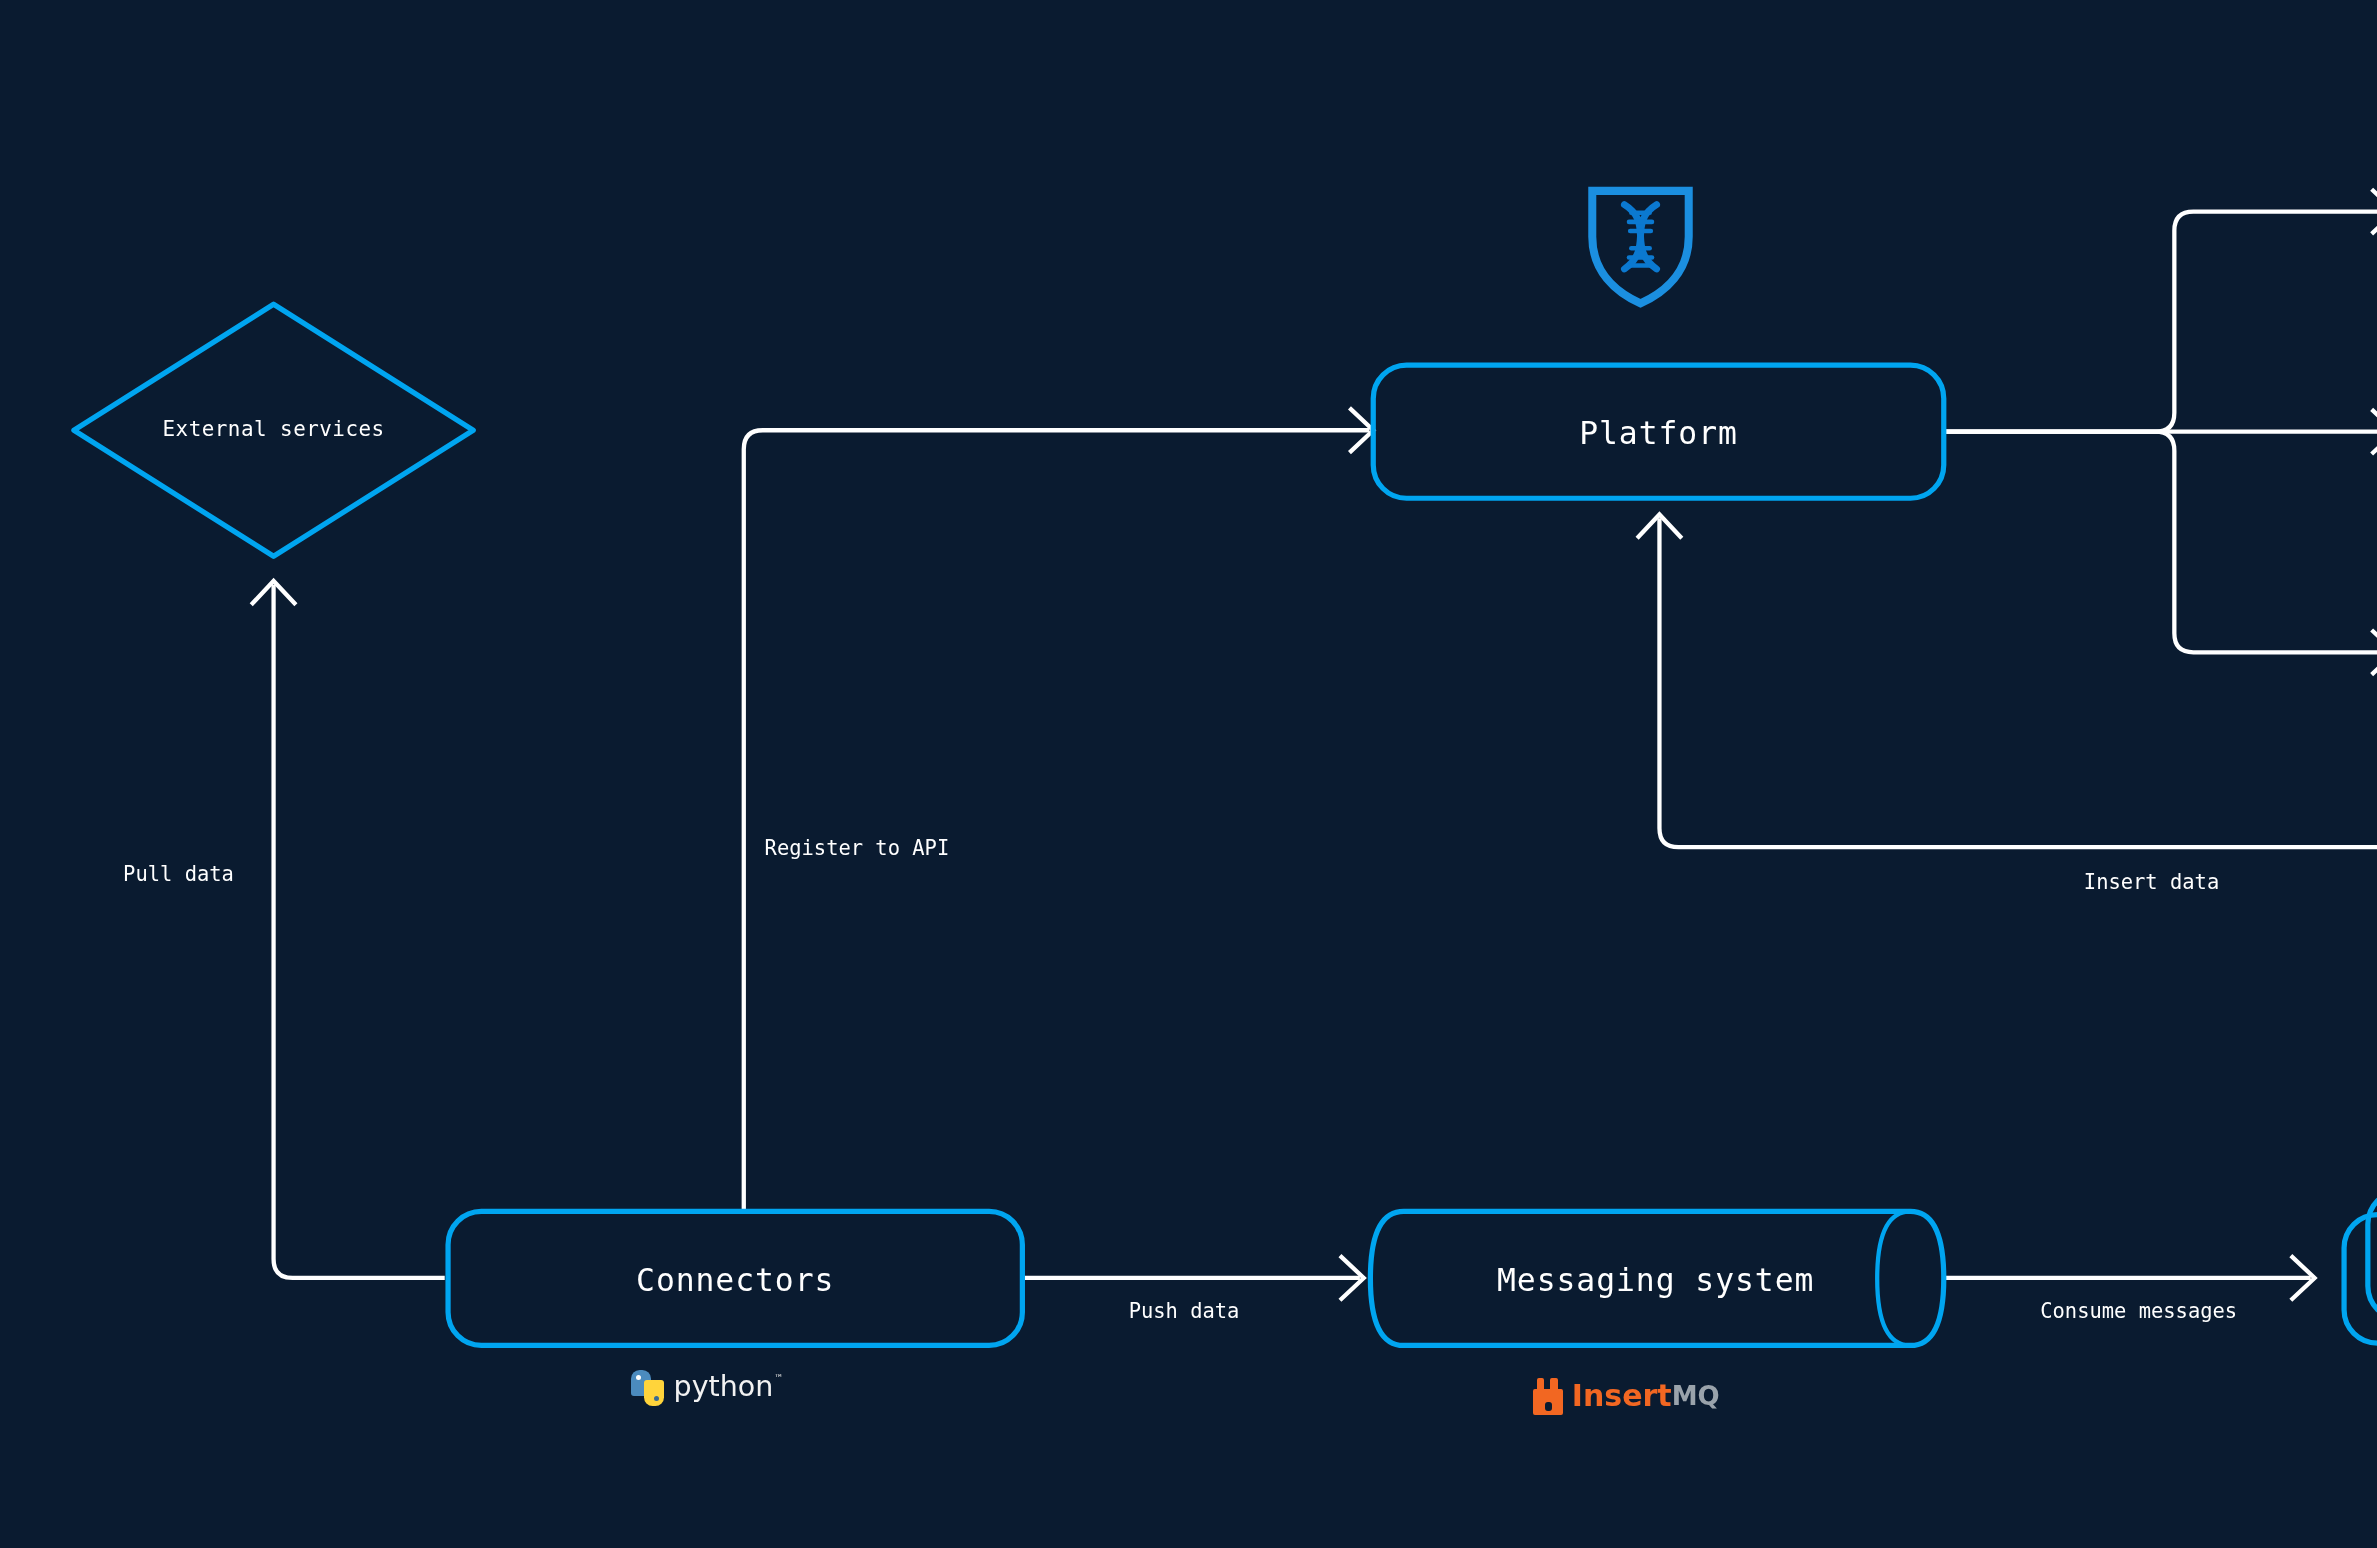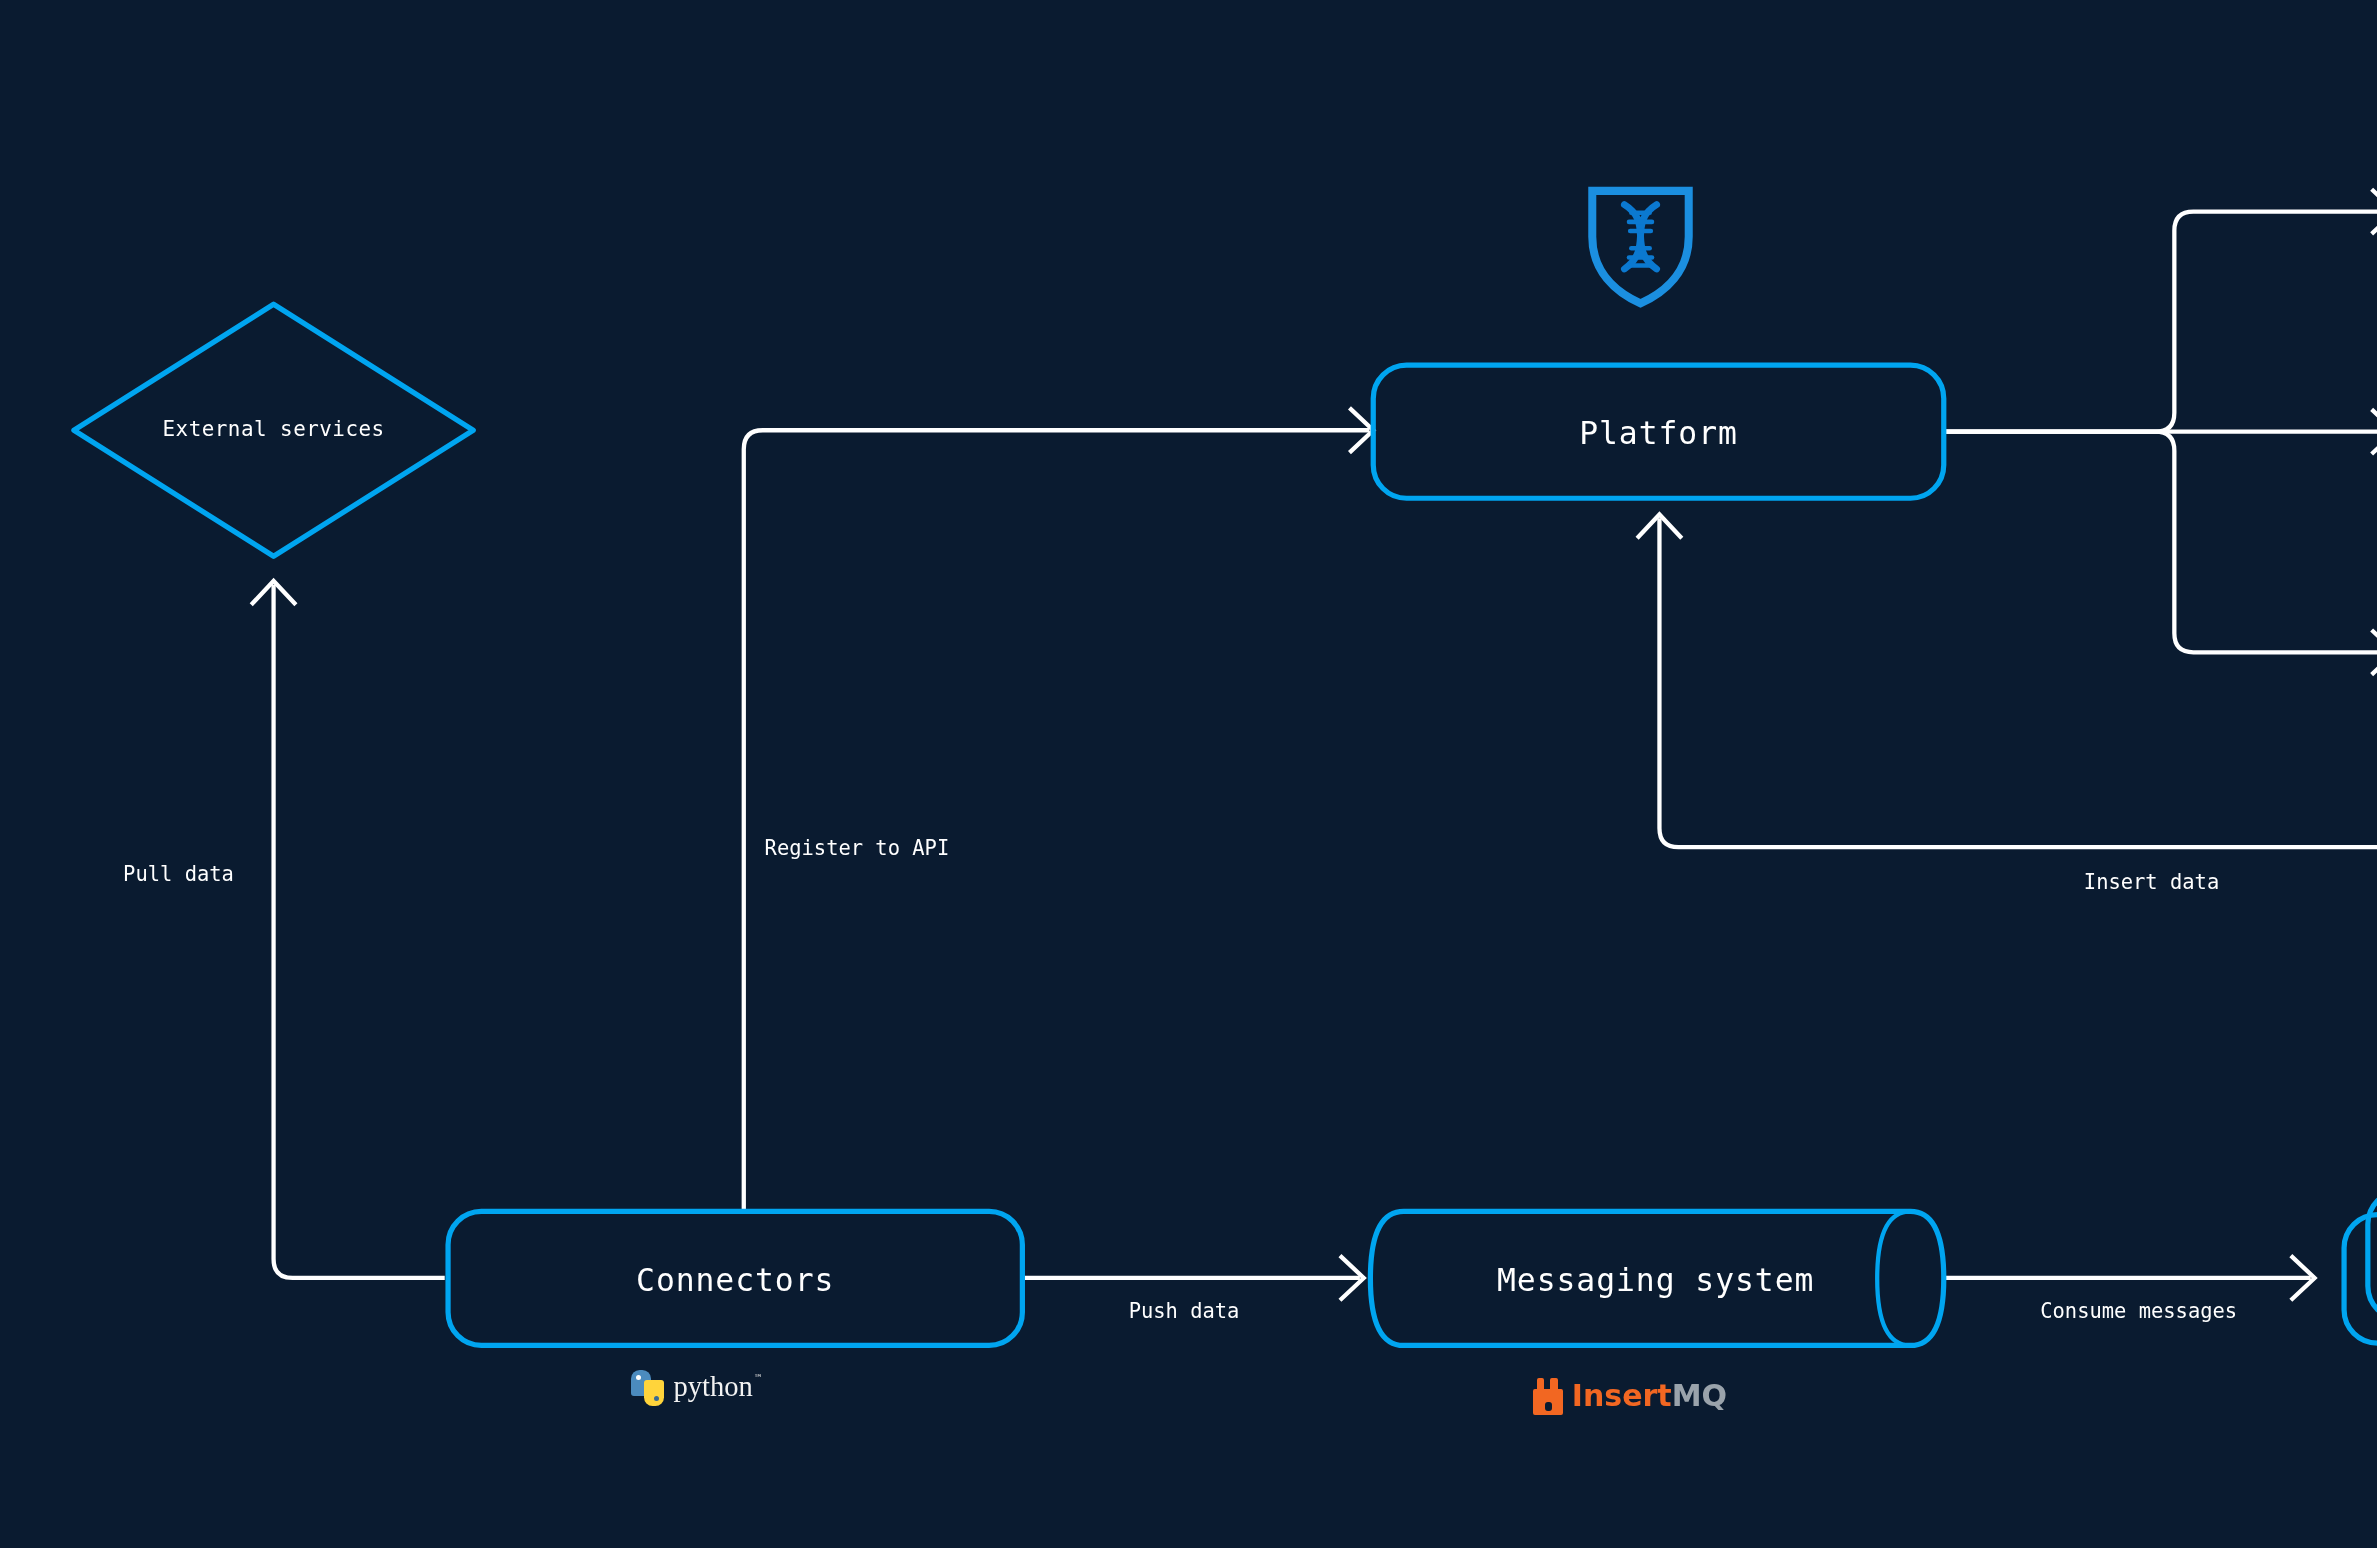--- a/index.html
+++ b/index.html
@@ -106,21 +106,21 @@
     background: #ffd43b; border-radius: 2.9px 2.9px 8.6px 8.6px;
   }
   .logo-python .py-eye1 {
     position: absolute; left: 6.7px; top: 5.7px; width: 5.2px; height: 5.2px;
     background: #ffffff; border-radius: 50%;
   }
   .logo-python .py-eye2 {
     position: absolute; left: 25px; top: 27px; width: 5.2px; height: 5.2px;
     background: #3a6a93; border-radius: 50%;
   }
-  .logo-python .logo-text { color: #f2f2f2; font-size: 28.5px; font-family: Liberation Serif, serif; }
+  .logo-python .logo-text { color: #f2f2f2; font-size: 28.5px; }
   .logo-python .tm { color: #d8d8d8; font-size: 10.5px; align-self: flex-start; margin-top: 2.9px; margin-left: 1.9px; }
   #logo-python-connectors { left: 629px; top: 1369px; }
   
   #logo-rabbitmq { left: 1532px; top: 1378px; }
   #logo-rabbitmq .mark { position: relative; width: 36px; height: 36px; margin-right: 3.8px; }
   #logo-rabbitmq .rb-body {
     position: absolute; left: 1px; top: 10.5px; width: 29.5px; height: 26px;
     background: #f26722; border-radius: 1.9px;
   }
   #logo-rabbitmq .rb-ear1 {
@@ -129,21 +129,21 @@
   }
   #logo-rabbitmq .rb-ear2 {
     position: absolute; left: 18px; top: 0px; width: 7.6px; height: 14.3px;
     background: #f26722; border-radius: 1.9px;
   }
   #logo-rabbitmq .rb-dot {
     position: absolute; left: 13px; top: 24px; width: 6.7px; height: 8.6px;
     background: #0a1b30; border-radius: 2.9px;
   }
   #logo-rabbitmq .rb-word1 { color: #f26722; font-size: 30px; font-weight: bold; }
-  #logo-rabbitmq .rb-word2 { color: #9aa3ab; font-size: 30px; font-weight: bold; }
+  #logo-rabbitmq .rb-word2 { color: #9aa3ab; font-size: 26px; font-weight: bold; }
   
   #logo-shield { left: 1581px; top: 184px; width: 119px; height: 124px; }
 </style>
 </head>
 <body>
 
 <div id="diagram-root">
 
   <svg class="canvas" viewBox="0 0 6732 3256" xmlns="http://www.w3.org/2000/svg">
 

